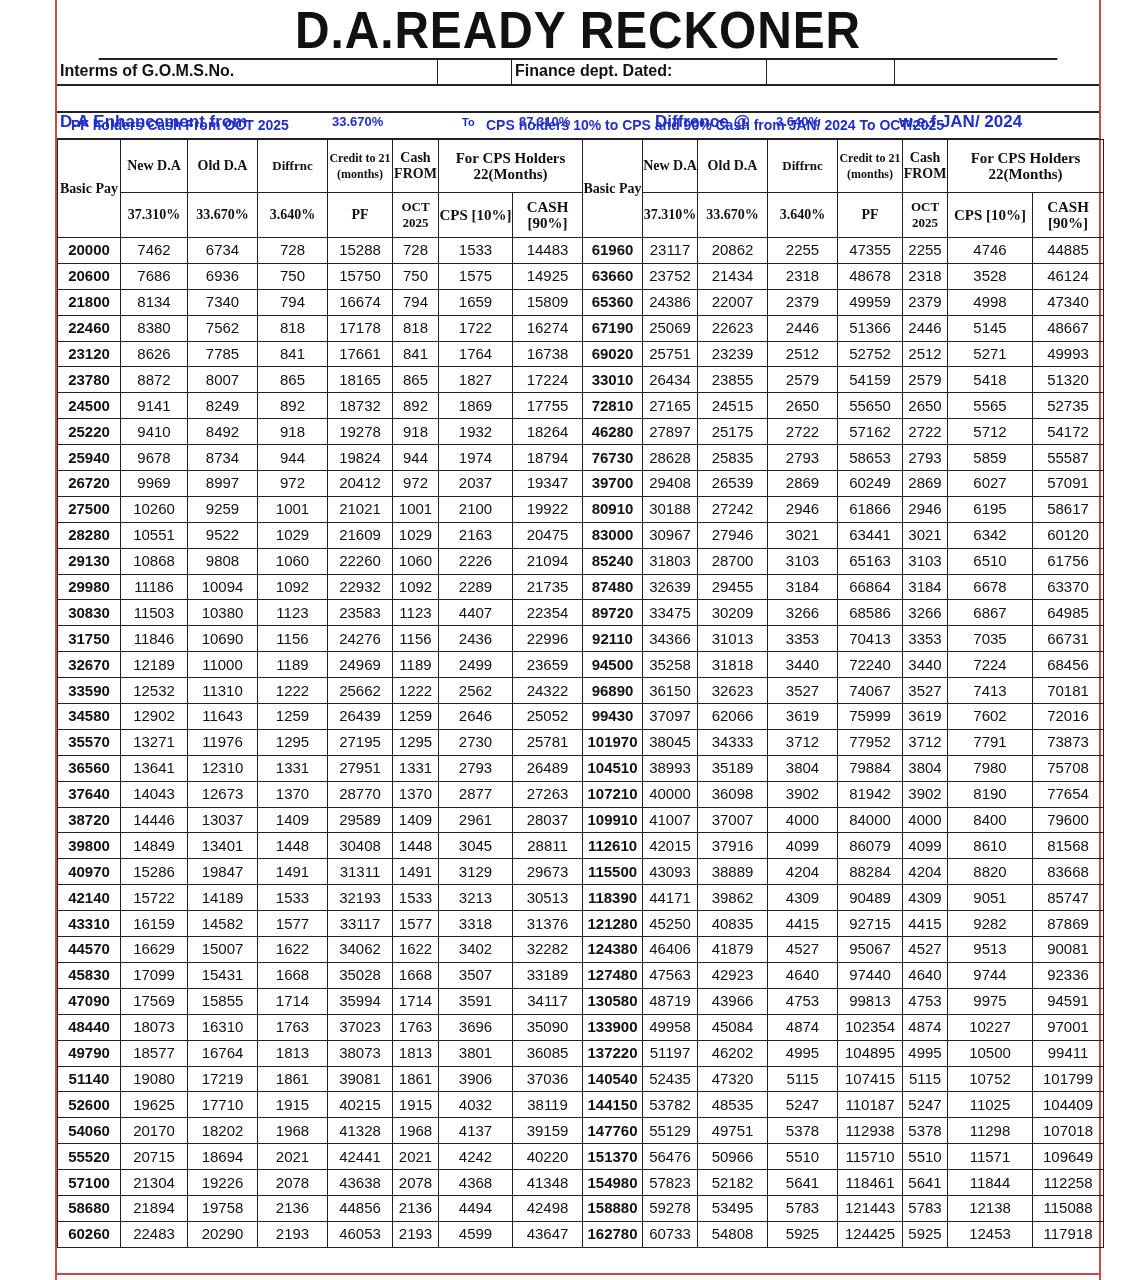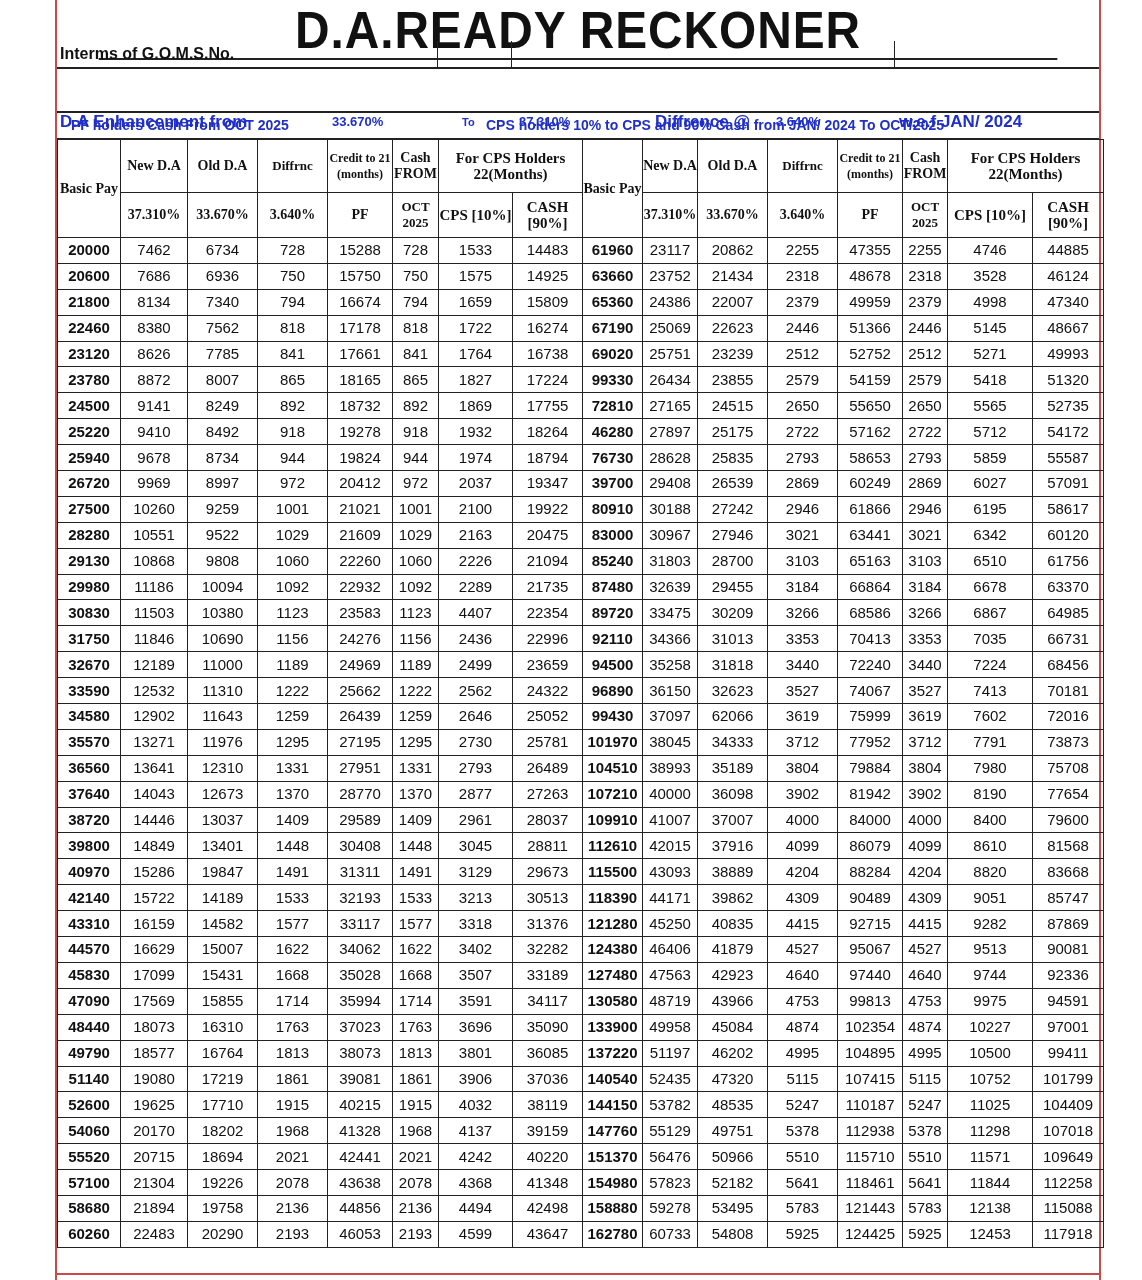--- a/index.html
+++ b/index.html
@@ -1,19 +1,19 @@
 <!DOCTYPE html>
 <html><head>
 <meta charset="utf-8">
 <style>
   html, body { margin:0; padding:0; background:#ffffff; }
   body { width:1142px; height:1280px; position:relative; overflow:hidden; font-family:"Liberation Sans", sans-serif; color:#111; }
   .sheet { position:absolute; left:55px; top:0; width:1046px; height:1280px; border-left:2px solid #c94a4a; border-right:2px solid #c94a4a; box-sizing:border-box; }
   .title { position:absolute; left:0; top:0; width:100%; height:58px; text-align:center; font-family:"Liberation Sans", sans-serif; font-weight:bold; font-size:52px; letter-spacing:1px; line-height:60px; transform:scaleX(0.92); border-bottom:2px solid #222; }
-  .row1 { position:absolute; left:0; top:41px; width:100%; height:26px; border-bottom:2px solid #222; font-weight:bold; font-size:16px; line-height:26px; }
+  .row1 { position:absolute; left:0; top:58px; width:100%; height:26px; border-bottom:2px solid #222; font-weight:bold; font-size:16px; line-height:26px; }
   .row1 .cell { position:absolute; top:0; height:26px; border-right:1.5px solid #222; padding-left:3px; box-sizing:border-box; }
   .row2 { position:absolute; left:0; top:85px; width:100%; height:26px; border-bottom:2px solid #222; color:#1f2fc8; font-weight:bold; line-height:26px; }
   .row2 span { position:absolute; top:15px;margin-top:9px; }
   .row3 { position:absolute; left:0; top:112px; width:100%; height:26px; border-bottom:2px solid #222; color:#1f2fc8; font-weight:bold; font-size:14px; line-height:26px; }
   .row3 span { position:absolute; top:0; }
   table.grid { position:absolute; left:0; top:139px; border-collapse:collapse; table-layout:fixed; width:1046px; }
   table.grid td, table.grid th { border:1.6px solid #222; padding:0; text-align:center; overflow:hidden; white-space:nowrap; }
   table.grid th { font-family:"Liberation Serif", serif; font-weight:bold; font-size:14px; line-height:16px; }
   th.big { font-size:20px; }
   th.pf { font-size:26px; }
@@ -27,20 +27,21 @@
 </style>
 </head>
 <body>
 
 <div class="sheet">
   <div class="title">D.A.READY RECKONER</div>
 
   <div class="row1">
     <div class="cell" style="left:0;width:381px;">Interms of G.O.M.S.No.</div>
     <div class="cell" style="left:381px;width:74px;"></div>
+    <div class="cell" style="left:455px;width:255px;">Finance dept. Dated:</div>
     <div class="cell" style="left:710px;width:128px;"></div>
     <div class="cell" style="left:838px;width:206px;border-right:none;"></div>
   </div>
 
   <div class="row2">
     <span style="left:3px;font-size:17px;">D.A Enhancement from</span>
     <span style="left:275px;font-size:13px;">33.670%</span>
     <span style="left:405px;font-size:11px;">To</span>
     <span style="left:462px;font-size:13px;">37.310%</span>
     <span style="left:598px;font-size:17px;">Diffrence @</span>
@@ -199,21 +200,21 @@
         </tr>
         <tr class="data">
           <td class="basic">23780</td>
           <td>8872</td>
           <td>8007</td>
           <td>865</td>
           <td>18165</td>
           <td>865</td>
           <td>1827</td>
           <td>17224</td>
-          <td class="basic">99330</td>
+          <td class="basic">33010</td>
           <td>26434</td>
           <td>23855</td>
           <td>2579</td>
           <td>54159</td>
           <td>2579</td>
           <td>5418</td>
           <td>51320</td>
         </tr>
         <tr class="data">
           <td class="basic">24500</td>

